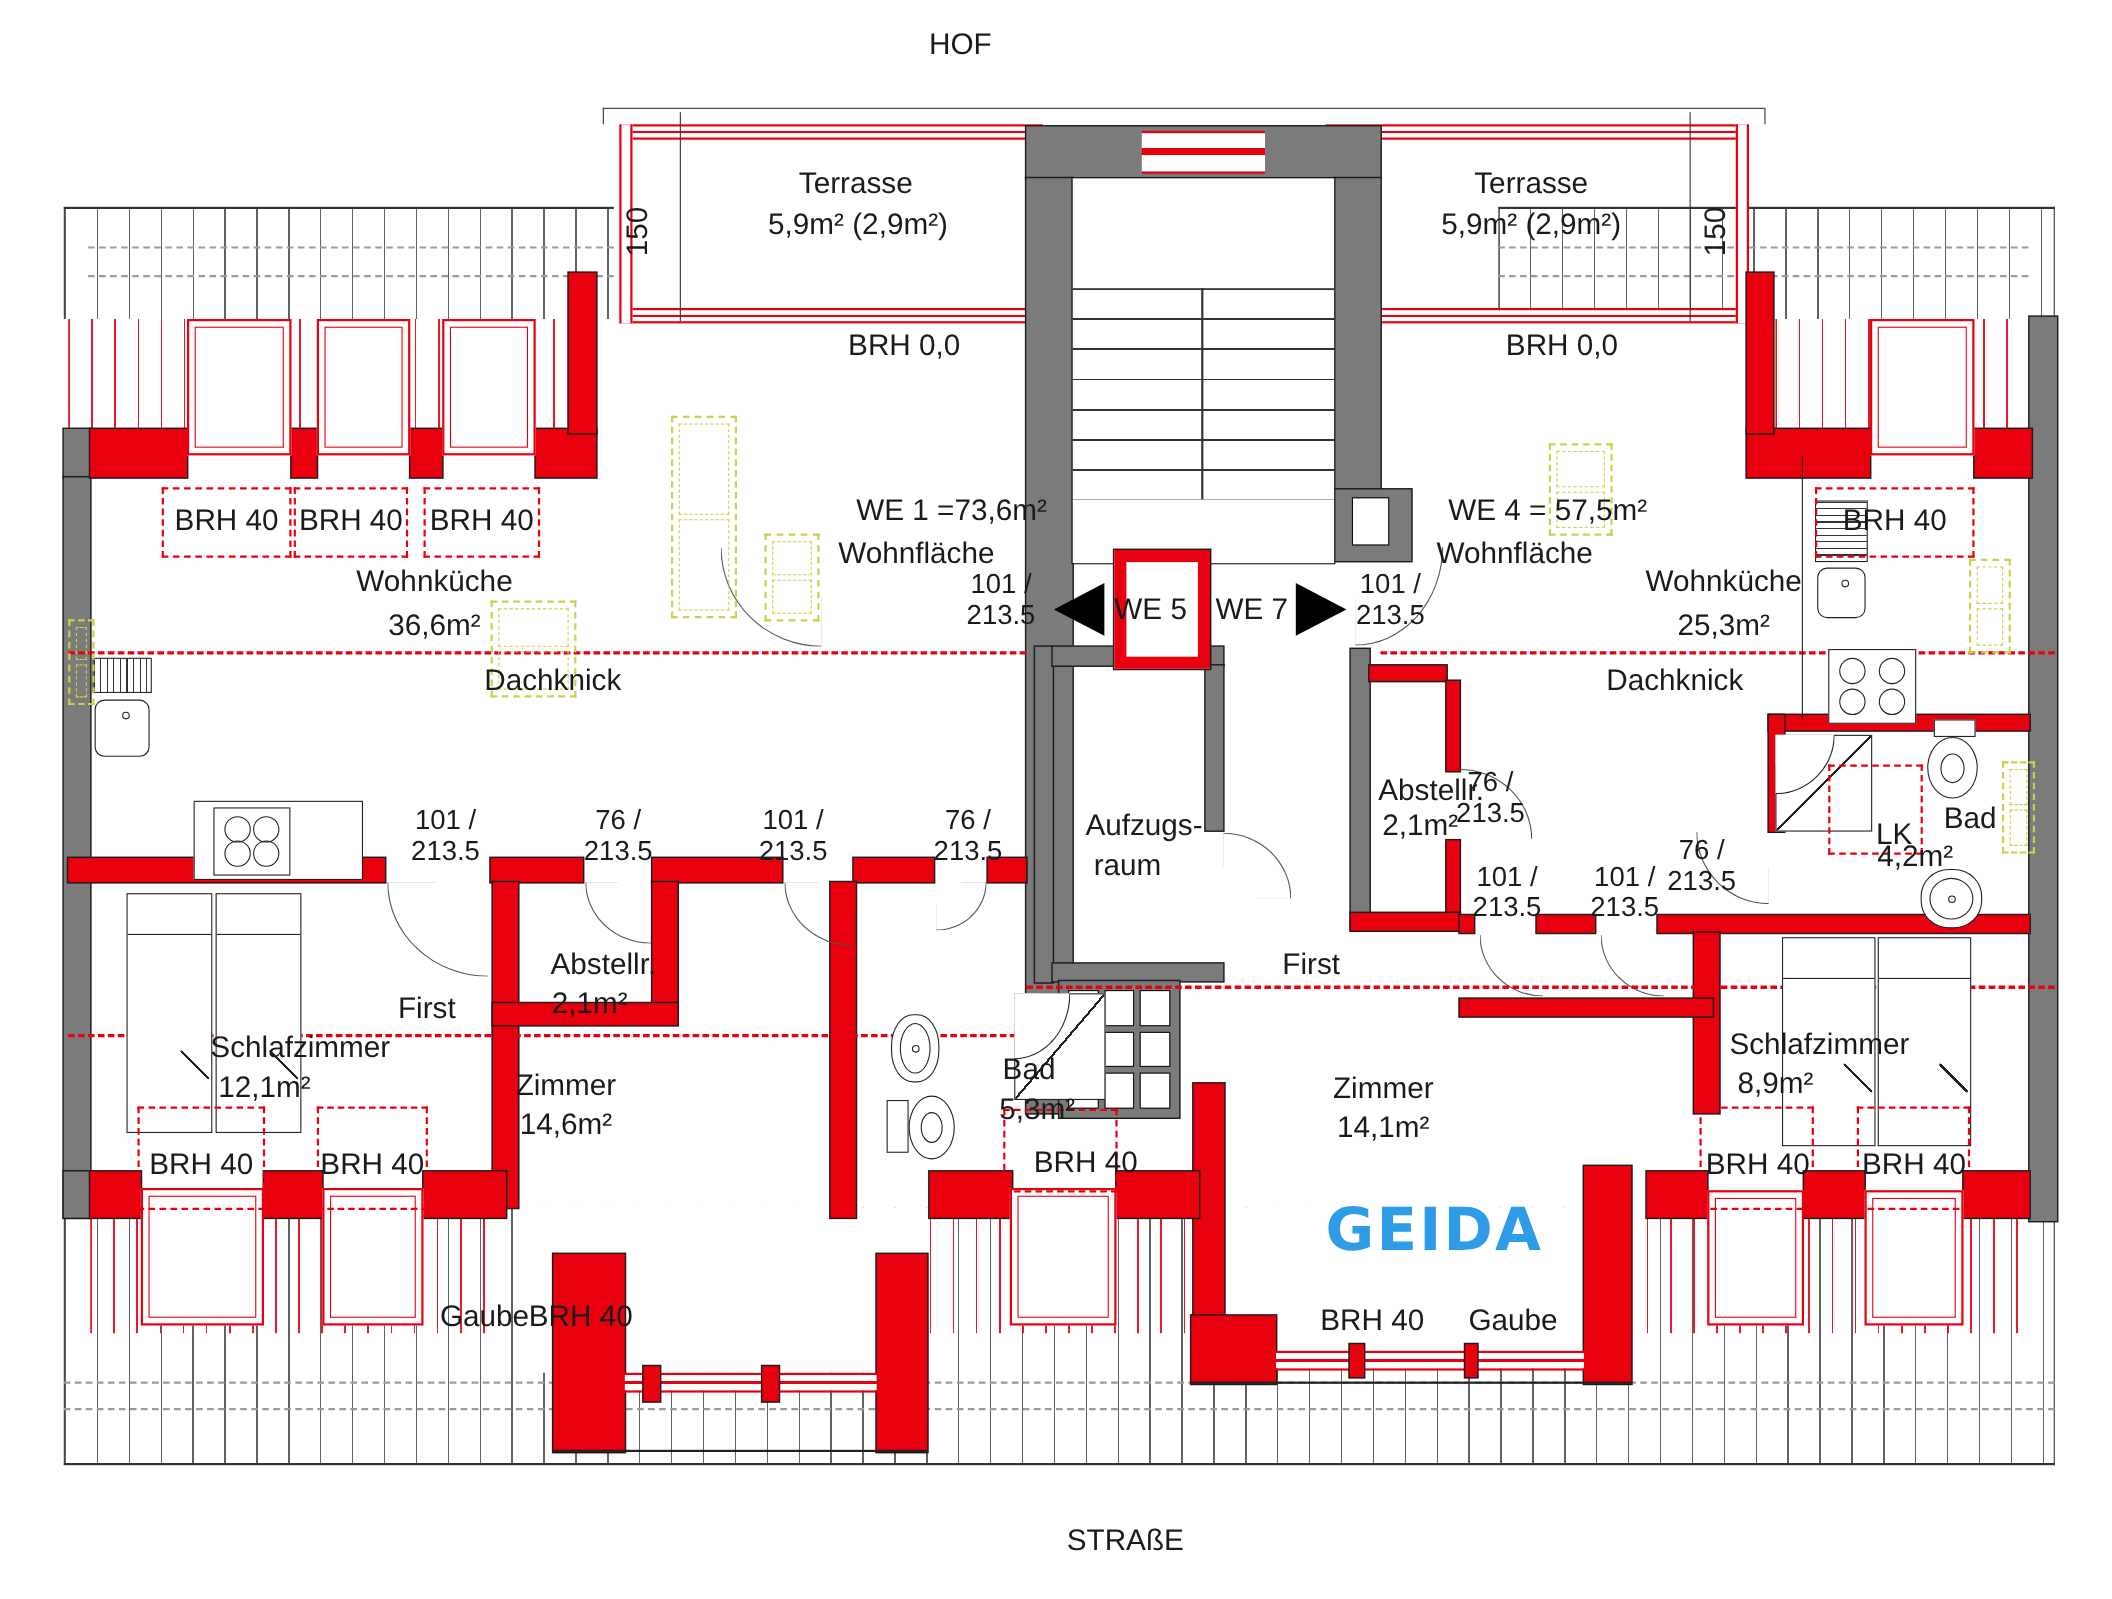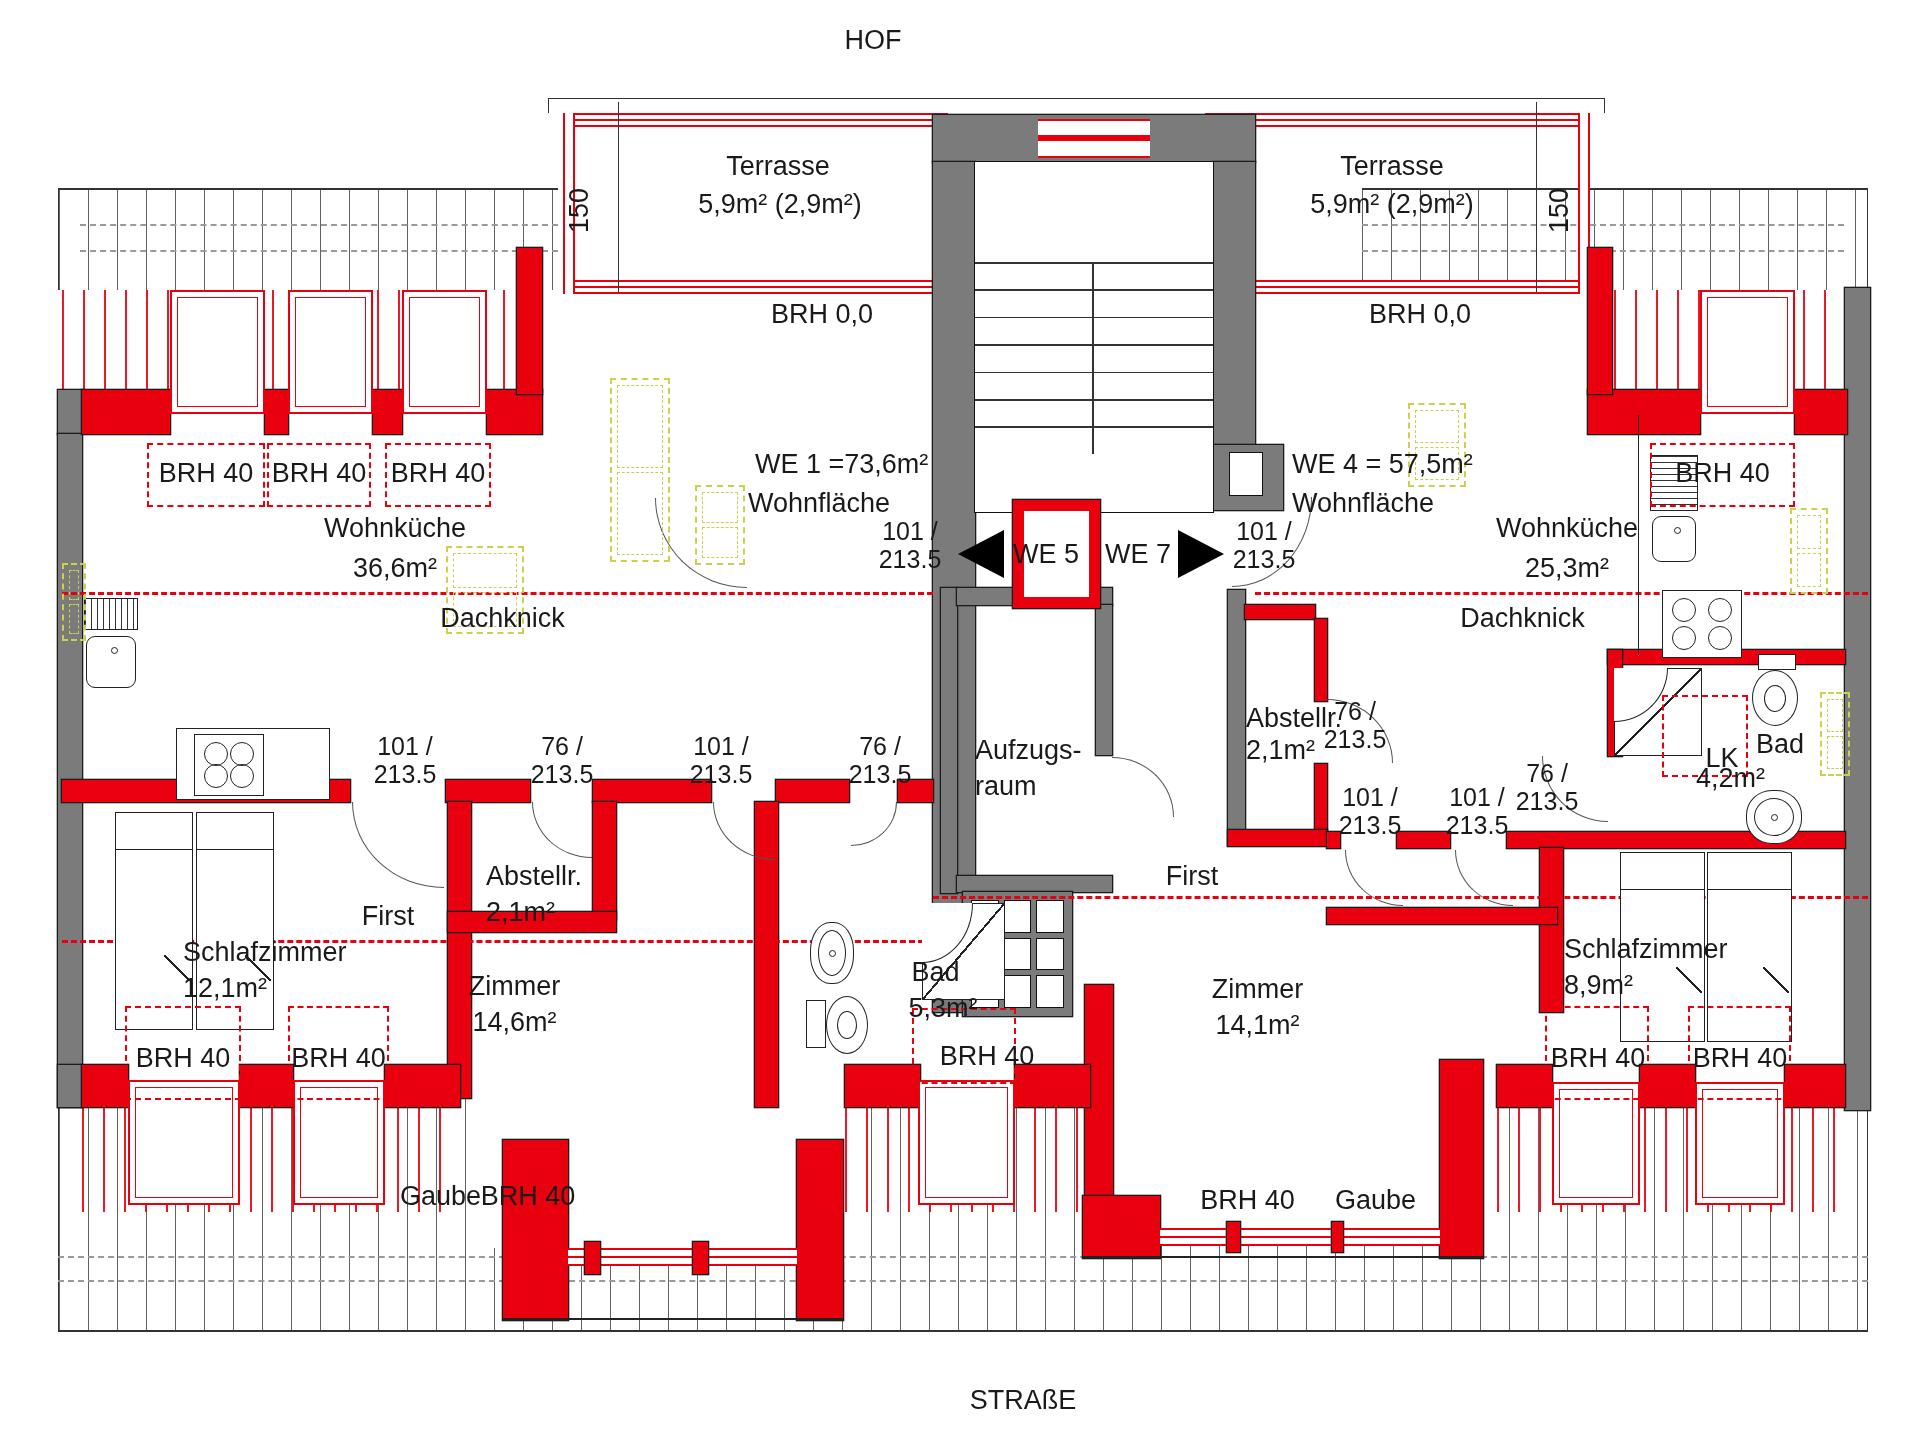--- a/index.html
+++ b/index.html
@@ -53,21 +53,21 @@
   .sinkO::before{content:"";position:absolute;inset:7px;border:1.3px solid #222;border-radius:50%}
   .sinkO::after{content:"";position:absolute;left:calc(50% - 3px);top:calc(50% - 3px);width:5px;height:5px;border:1.2px solid #222;border-radius:50%}
   .bowl{position:absolute;border:1.6px solid #222;border-radius:50%;background:#fff}
   .bowl::after{content:"";position:absolute;inset:25%;border:1.3px solid #222;border-radius:50%}
   .tank{position:absolute;border:1.6px solid #222;background:#fff}
   .shower{border:1.4px solid #222;background:#fff}
   .shower::before{content:"";position:absolute;left:-1px;top:-1px;width:62%;height:62%;border-right:1.4px solid #222;border-bottom:1.4px solid #222;border-radius:0 0 100% 0;background:#fff}
   .shower::after{content:"";position:absolute;inset:0;background:linear-gradient(to bottom right,transparent 49.2%,#222 49.2% 50.8%,transparent 50.8%)}
   
   .lbl{font-size:27px;line-height:1.22;text-align:center;white-space:nowrap}
-  .ll{text-align:left}
+  .ll{text-align:center}
   .dim{font-size:25px;line-height:1.1;text-align:center;white-space:nowrap}
   .dim span{display:block}
   .title{font-family:"Liberation Serif",serif;font-size:49px;color:#4d87c8;white-space:nowrap}
   .logo{font-family:"DejaVu Sans",sans-serif;font-weight:900;font-size:54px;color:#2f9ce8;letter-spacing:2px;text-align:center}
   .rot{display:flex;align-items:center;justify-content:center}
   .rot span{transform:rotate(-90deg);font-size:27px}
   .tri-l{width:0;height:0;border-top:24px solid transparent;border-bottom:24px solid transparent;border-right:46px solid #000}
   .tri-r{width:0;height:0;border-top:24px solid transparent;border-bottom:24px solid transparent;border-left:46px solid #000}
 </style>
 </head>
@@ -359,20 +359,21 @@
   <div class="a lbl ll" style="left:1756px;top:728px;width:70px">Bad</div>
   <div class="a lbl ll" style="left:1696px;top:762px;width:90px">4,2m²</div>
 
   <div class="a lbl ll" style="left:1564px;top:933px;width:180px">Schlafzimmer</div>
   <div class="a lbl ll" style="left:1564px;top:969px;width:100px">8,9m²</div>
   <div class="a lbl" style="left:1548px;top:1042px;width:100px">BRH 40</div>
   <div class="a lbl" style="left:1690px;top:1042px;width:100px">BRH 40</div>
 
   <div class="a lbl" style="left:1185px;top:973px;width:145px">Zimmer</div>
   <div class="a lbl" style="left:1185px;top:1009px;width:145px">14,1m²</div>
+  <div class="a logo" style="left:1205px;top:1086px;width:195px">GEIDA</div>
   <div class="a lbl" style="left:1190px;top:1184px;width:115px">BRH 40</div>
   <div class="a lbl" style="left:1318px;top:1184px;width:115px">Gaube</div>
   <div class="a lbl" style="left:398px;top:1180px;width:85px">Gaube</div>
   <div class="a lbl" style="left:478px;top:1180px;width:100px">BRH 40</div>
 
   <div class="a lbl" style="left:127px;top:1042px;width:112px">BRH 40</div>
   <div class="a lbl" style="left:288px;top:1042px;width:101px">BRH 40</div>
 
 </div>
 

